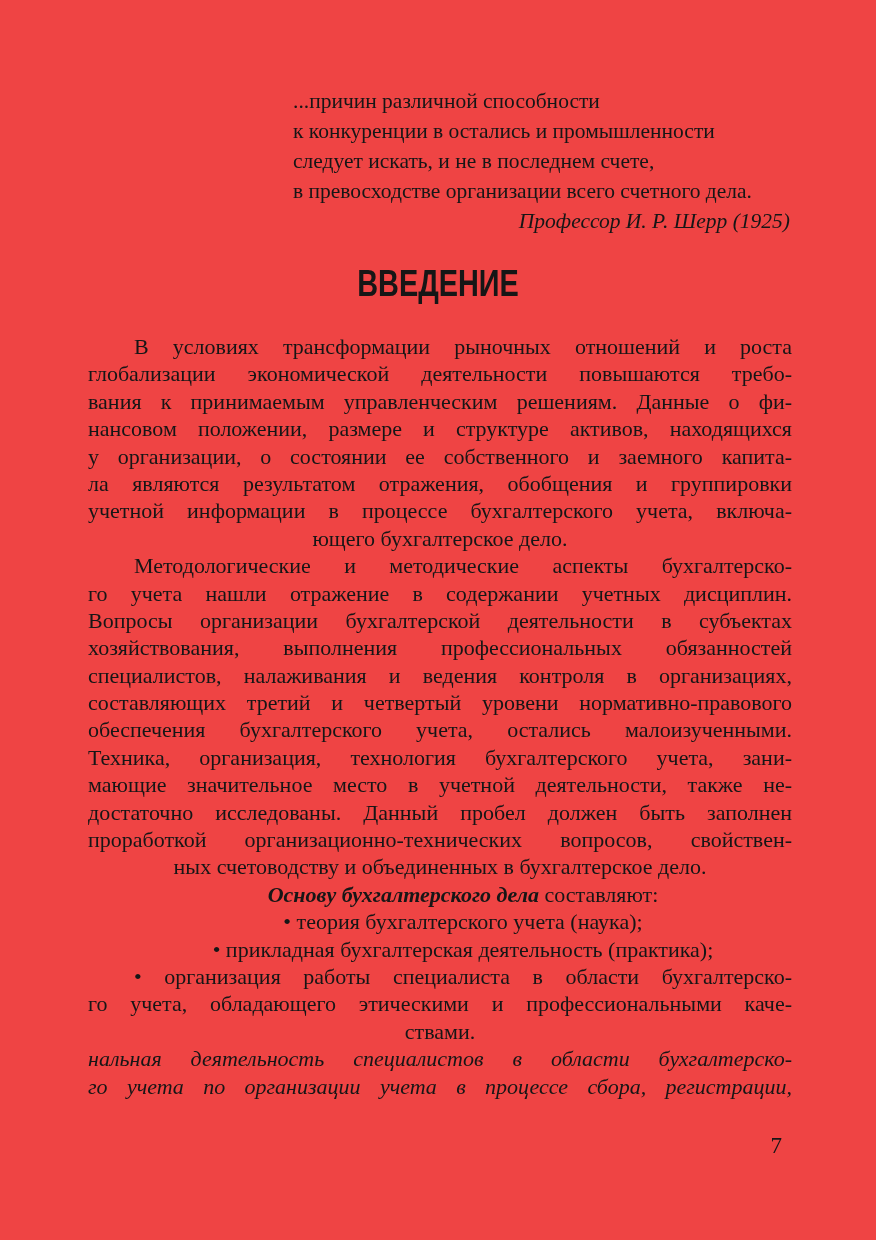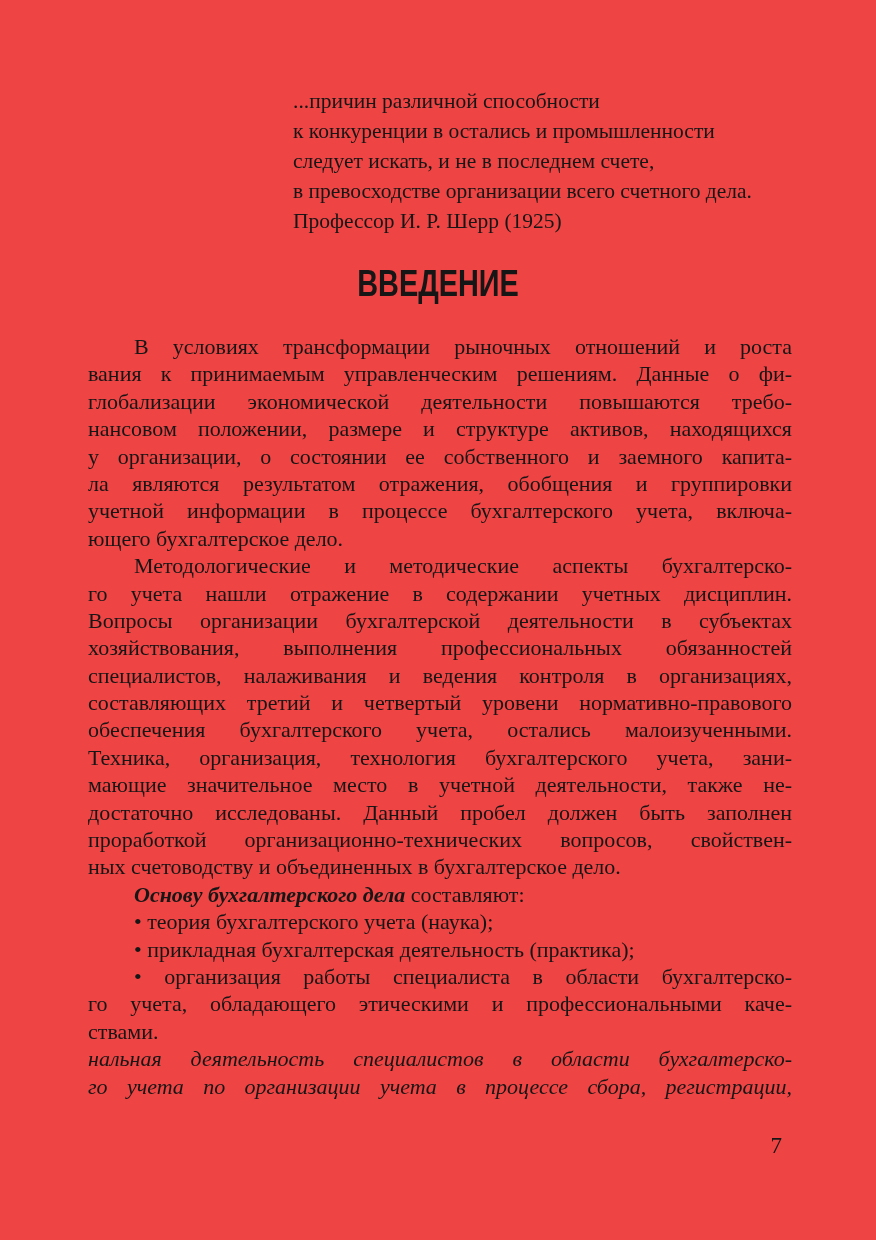--- a/index.html
+++ b/index.html
@@ -12,35 +12,35 @@
     overflow:hidden;
     margin:0 auto;
   }
   .epigraph {
     position:absolute; top:86px; left:293px; width:497px;
     font-size:21.5px; line-height:30px;
     white-space:nowrap;
   }
   .epigraph .eline { height:30px; text-align:left; }
   .epigraph .attr {
-    height:30px; white-space:nowrap;
+    height:30px; text-align:right; font-style:italic; white-space:nowrap;
   }
   .title {
     position:absolute; top:262px; left:0; width:876px; margin:0;
     text-align:center;
     font-family:"Liberation Sans","DejaVu Sans",sans-serif;
     font-weight:700; font-size:37px; line-height:44px;
     transform:scaleX(0.78); transform-origin:50% 50%;
     letter-spacing:0px;
   }
   .content {
     position:absolute; top:333px; left:88px; width:704px;
     font-size:22px; line-height:27.4px;
   }
-  .line { height:27.4px; overflow:visible; text-align:left; }
+  .line { height:27.4px; overflow:visible; text-align:center; }
   .line.just { text-align:justify; text-align-last:justify; }
   .line.indent { padding-left:46px; }
   .it { font-style:italic; }
   .seg-bi { font-weight:700; font-style:italic; }
   .pagenum {
     position:absolute; top:1133px; right:94px;
     font-size:23px; line-height:26px;
   }
 </style>
 </head>
@@ -50,22 +50,22 @@
   <div class="epigraph" id="epigraph">
       <div class="eline">...причин различной способности</div>
       <div class="eline">к конкуренции в остались и промышленности</div>
       <div class="eline">следует искать, и не в последнем счете,</div>
       <div class="eline">в превосходстве организации всего счетного дела.</div>
       <div class="attr">Профессор И. Р. Шерр (1925)</div>
     </div>
   <h1 class="title">ВВЕДЕНИЕ</h1>
   <div class="content" id="content">
       <div class="line just indent">В условиях трансформации рыночных отношений и роста</div>
+      <div class="line just">глобализации экономической деятельности повышаются требо-</div>
       <div class="line just">вания к принимаемым управленческим решениям. Данные о фи-</div>
-      <div class="line just">глобализации экономической деятельности повышаются требо-</div>
       <div class="line just">нансовом положении, размере и структуре активов, находящихся</div>
       <div class="line just">у организации, о состоянии ее собственного и заемного капита-</div>
       <div class="line just">ла являются результатом отражения, обобщения и группировки</div>
       <div class="line just">учетной информации в процессе бухгалтерского учета, включа-</div>
       <div class="line">ющего бухгалтерское дело.</div>
       <div class="line just indent">Методологические и методические аспекты бухгалтерско-</div>
       <div class="line just">го учета нашли отражение в содержании учетных дисциплин.</div>
       <div class="line just">Вопросы организации бухгалтерской деятельности в субъектах</div>
       <div class="line just">хозяйствования, выполнения профессиональных обязанностей</div>
       <div class="line just">специалистов, налаживания и ведения контроля в организациях,</div>

